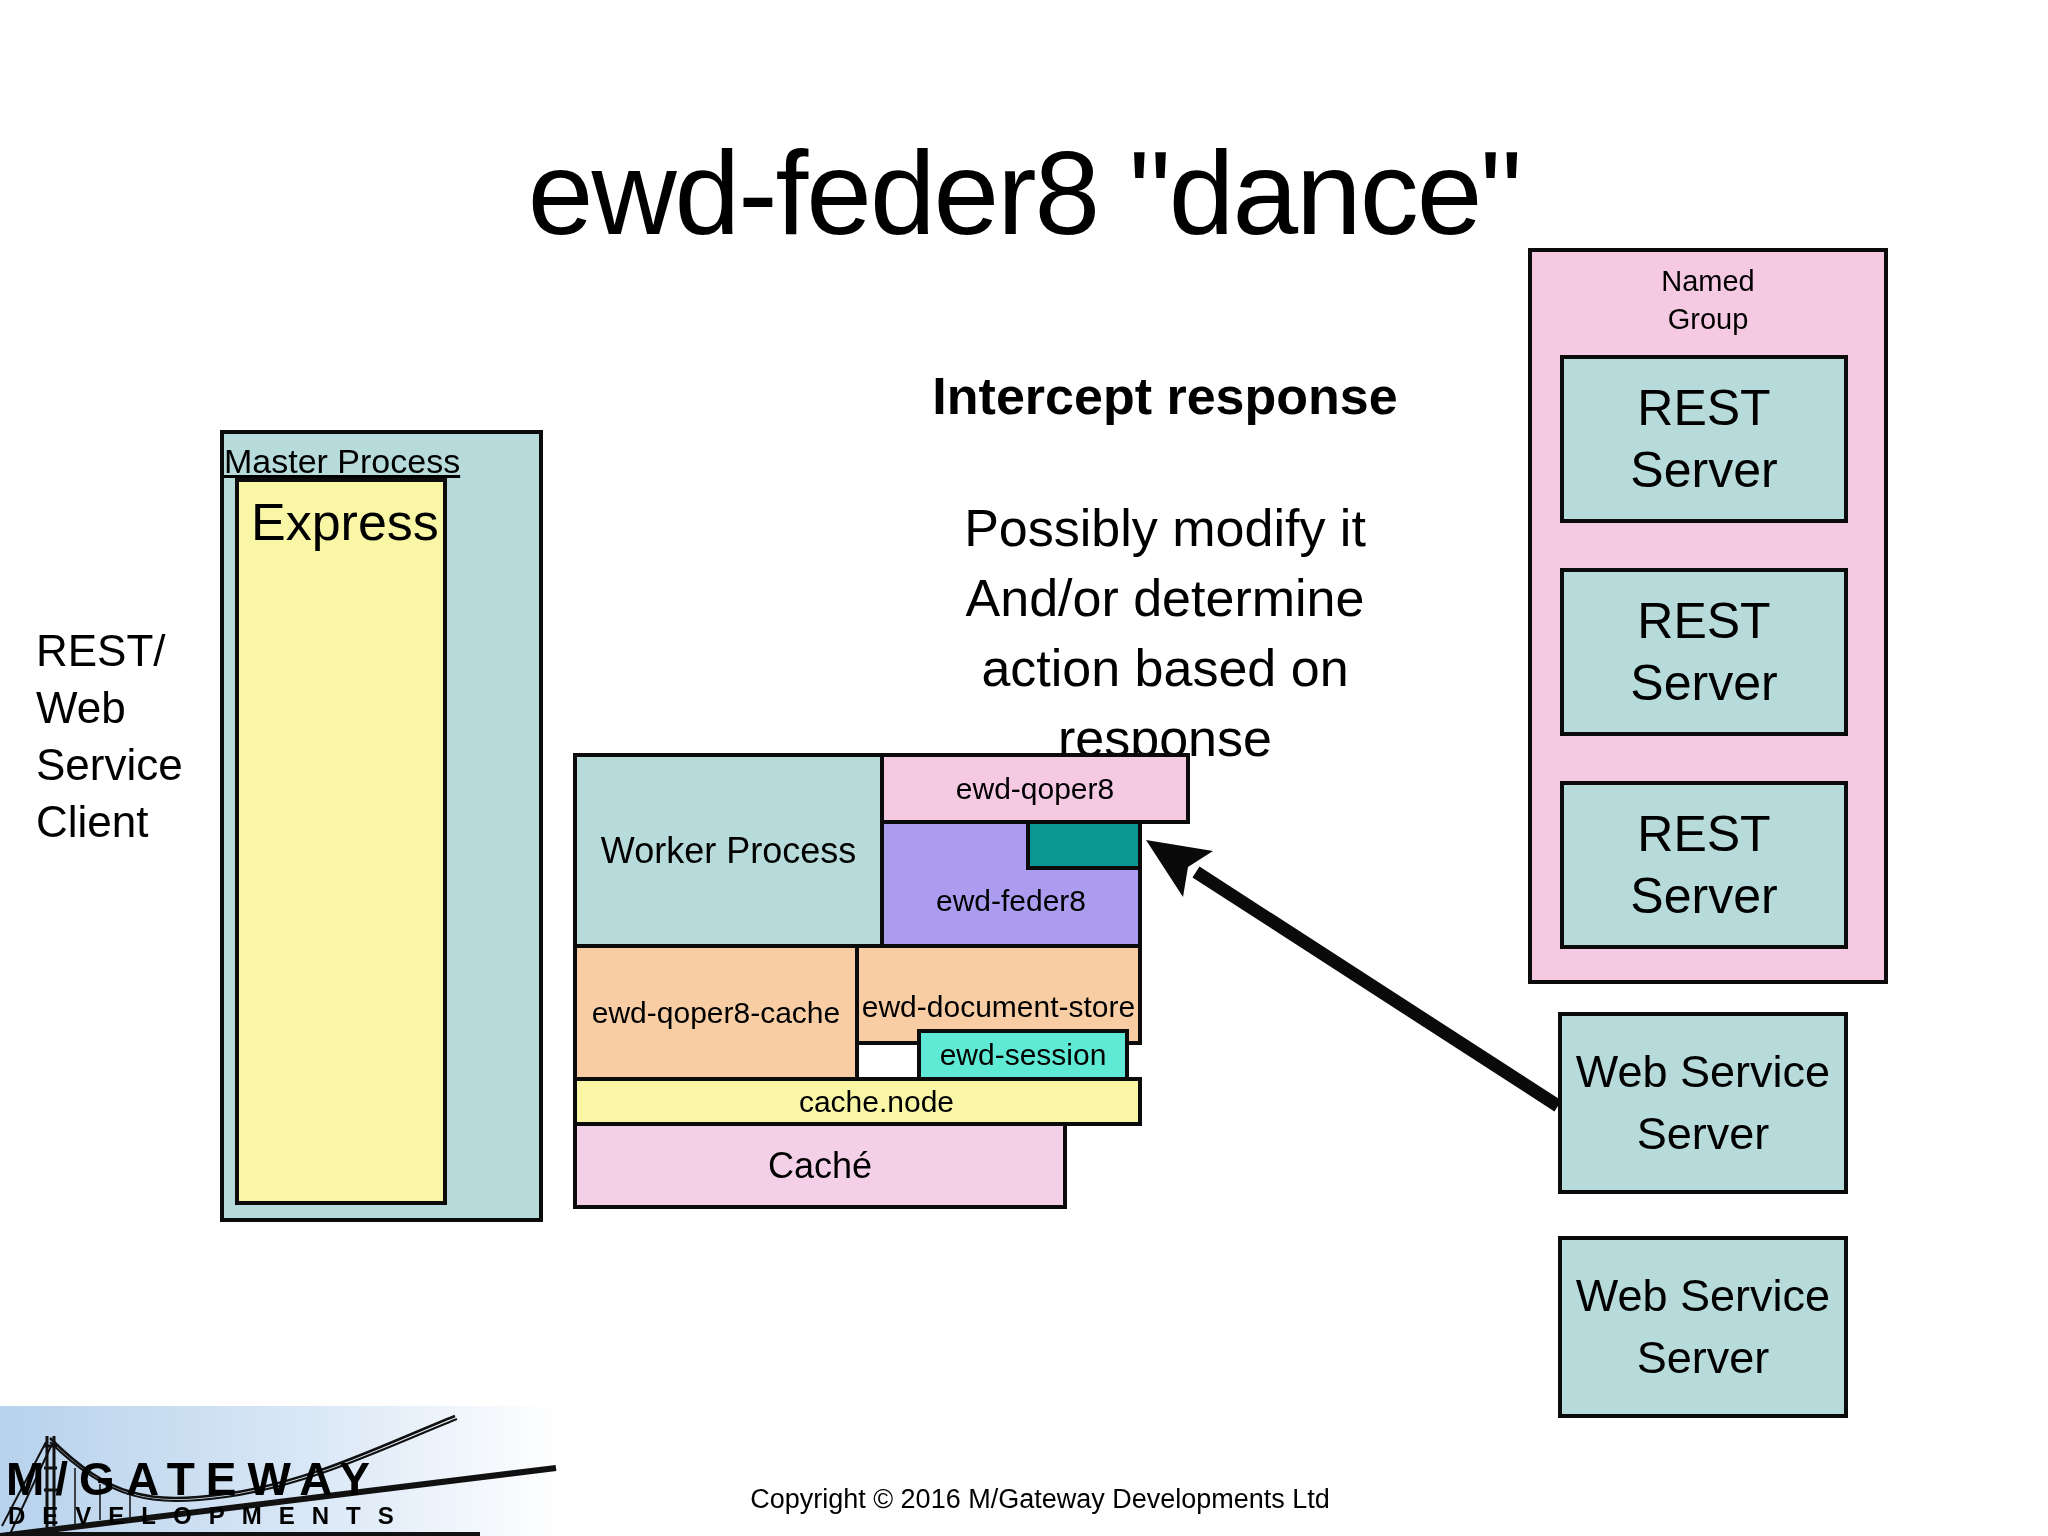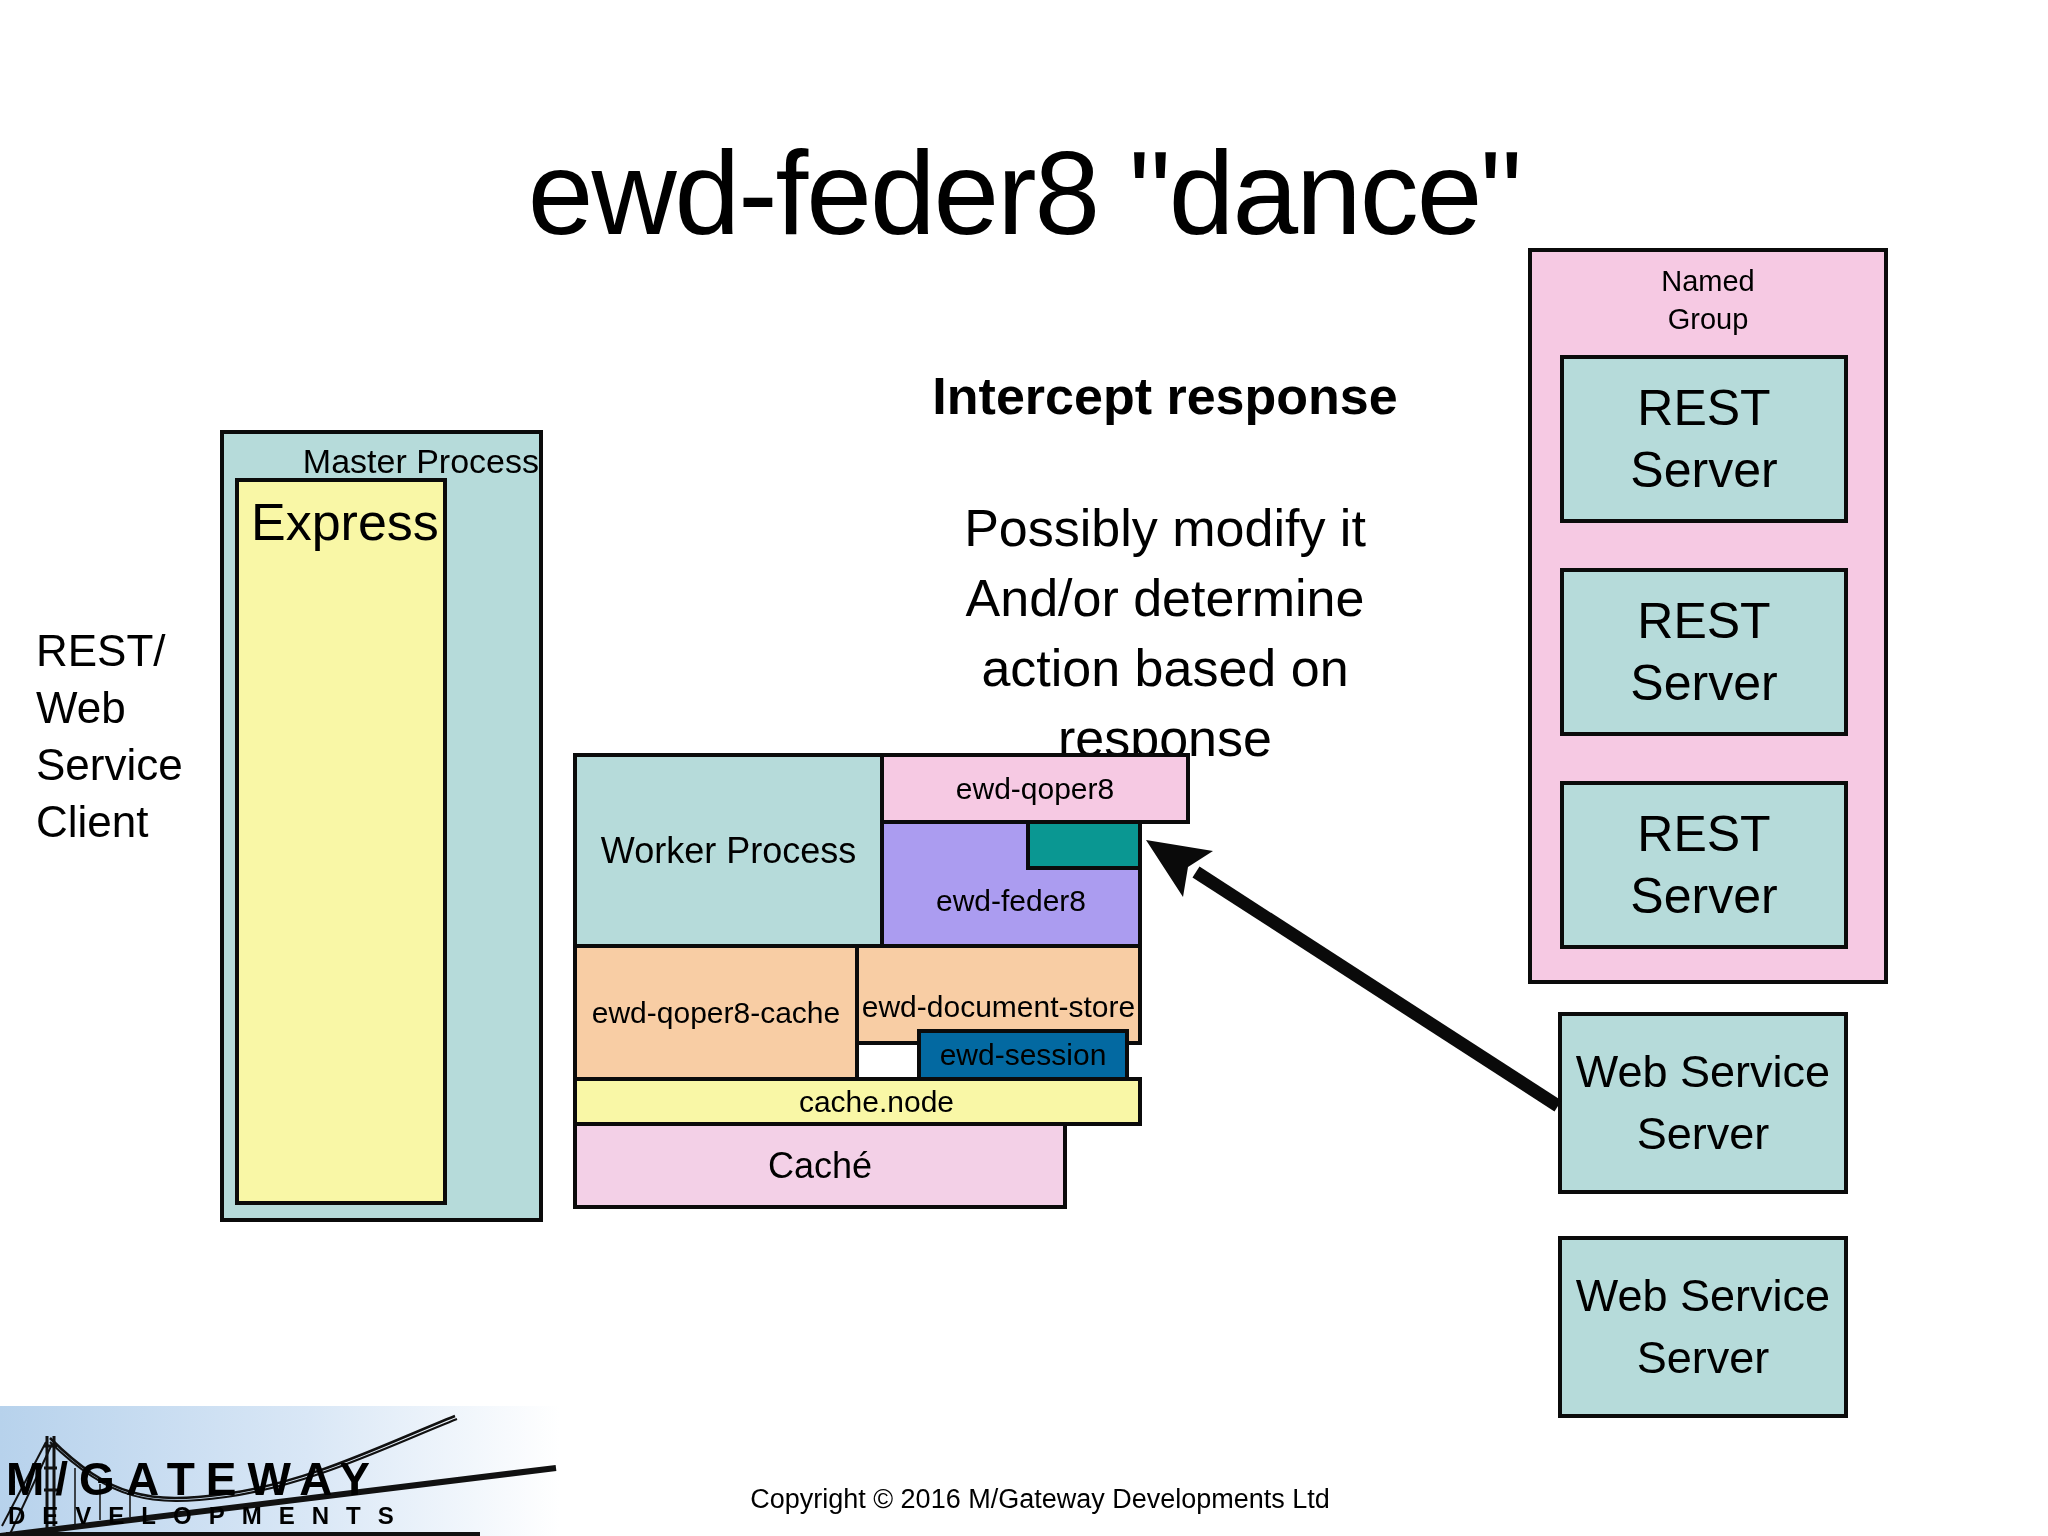--- a/index.html
+++ b/index.html
@@ -11,31 +11,31 @@
   .cell{
     position:absolute;box-sizing:border-box;border:4px solid #0b0b0b;
     display:flex;align-items:center;justify-content:center;text-align:center;
   }
   
   .title{left:0;top:134px;width:100%;text-align:center;font-size:118px;line-height:1;letter-spacing:-2px;}
   
   .client{left:36px;top:622px;font-size:44px;line-height:57px;}
   
   .master{left:220px;top:430px;width:323px;height:792px;background:#b6dbda;border:4px solid #0b0b0b;}
-  .master-label{position:absolute;left:0;top:8px;width:100%;text-align:right;font-size:34px;}
+  .master-label{position:absolute;left:0;top:8px;width:100%;text-align:left;font-size:34px;text-decoration:underline;}
   .express{left:235px;top:478px;width:212px;height:727px;background:#f9f7a6;border:4px solid #0b0b0b;
            font-size:52px;padding:10px 0 0 12px;}
   
   .worker-main{left:573px;top:753px;width:311px;height:195px;background:#b6dbda;font-size:36px;}
   .qoper8{left:880px;top:753px;width:310px;height:71px;background:#f6c9e3;font-size:30px;}
   .feder8{left:880px;top:820px;width:262px;height:128px;background:#ab9cf0;font-size:30px;padding-top:34px;}
   .tealbox{left:1026px;top:820px;width:116px;height:50px;background:#0a9792;}
   .qcache{left:573px;top:944px;width:286px;height:137px;background:#f8cda4;font-size:30px;}
   .docstore{left:855px;top:944px;width:287px;height:101px;background:#f8cda4;font-size:30px;align-items:flex-start;padding-top:42px;}
-  .session{left:917px;top:1029px;width:212px;height:52px;background:#0369a1;font-size:30px;}
+  .session{left:917px;top:1029px;width:212px;height:52px;background:#5eead4;font-size:30px;}
   .cachenode{left:573px;top:1077px;width:569px;height:49px;background:#f9f7a6;font-size:30px;padding-left:38px;}
   .cachedb{left:573px;top:1122px;width:494px;height:87px;background:#f3d0e7;font-size:36px;}
   
   .intercept{left:765px;top:366px;width:800px;text-align:center;font-size:52px;font-weight:bold;}
   .para{left:765px;top:493px;width:800px;text-align:center;font-size:52px;line-height:70px;}
   
   .named{left:1528px;top:248px;width:360px;height:736px;background:#f6c9e3;border:4px solid #0b0b0b;}
   .named-title{position:absolute;left:0;top:10px;width:100%;text-align:center;font-size:29px;line-height:38px;}
   .rest{position:absolute;left:28px;width:280px;height:160px;background:#b6dbda;border:4px solid #0b0b0b;
         display:flex;flex-direction:column;align-items:center;justify-content:center;

